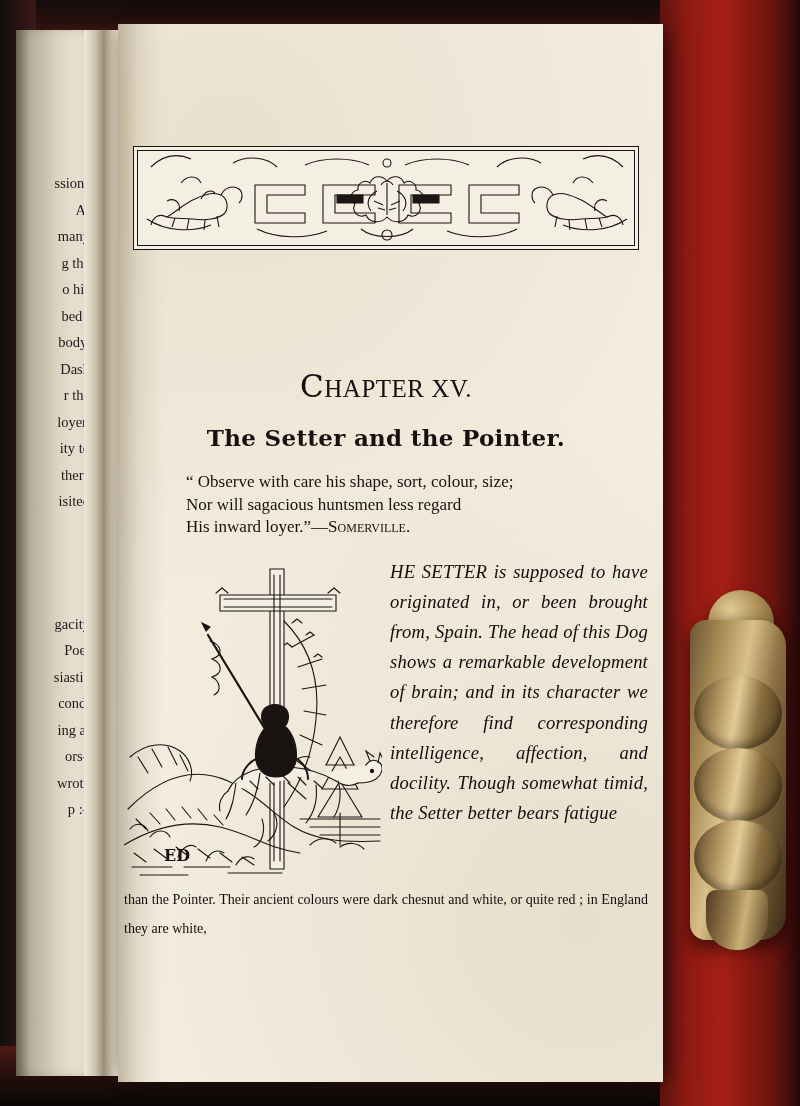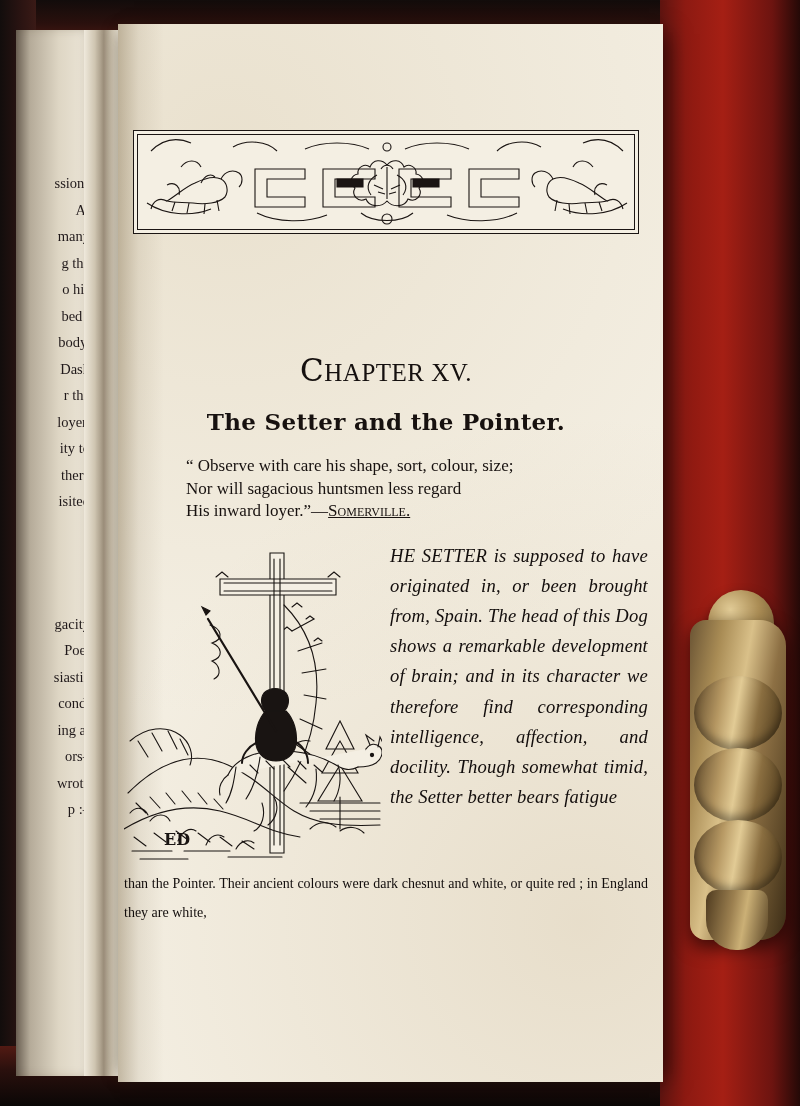--- a/index.html
+++ b/index.html
@@ -92,21 +92,21 @@
     font-size: 14.5px;
     line-height: 26.5px;
     font-family: "Liberation Serif", serif;
   }
   .left-col .para { margin: 0 0 0 0; }
   .left-col .gap { height: 96px; }
 
   
   .content {
     position: absolute;
-    left: 124px; top: 130px;
+    left: 124px; top: 146px;
     width: 524px;
     color: #15100f;
   }
 
   
   .ornament {
     position: relative;
     margin: 0 auto;
     width: 506px;
     height: 104px;
@@ -142,21 +142,21 @@
     letter-spacing: .3px;
     color: #17110f;
   }
 
   .epigraph {
     margin: 20px 0 0 62px;
     font-size: 17px;
     line-height: 22.5px;
     color: #17110f;
   }
-  .epigraph .sc { font-variant: small-caps; text-decoration: underline; }
+  .epigraph .sc { font-variant: small-caps; }
 
   
   .body-block { margin-top: 18px; position: relative; }
 
   .illus {
     float: left;
     width: 258px;
     height: 320px;
     margin: 4px 8px 2px 0;
     position: relative;

